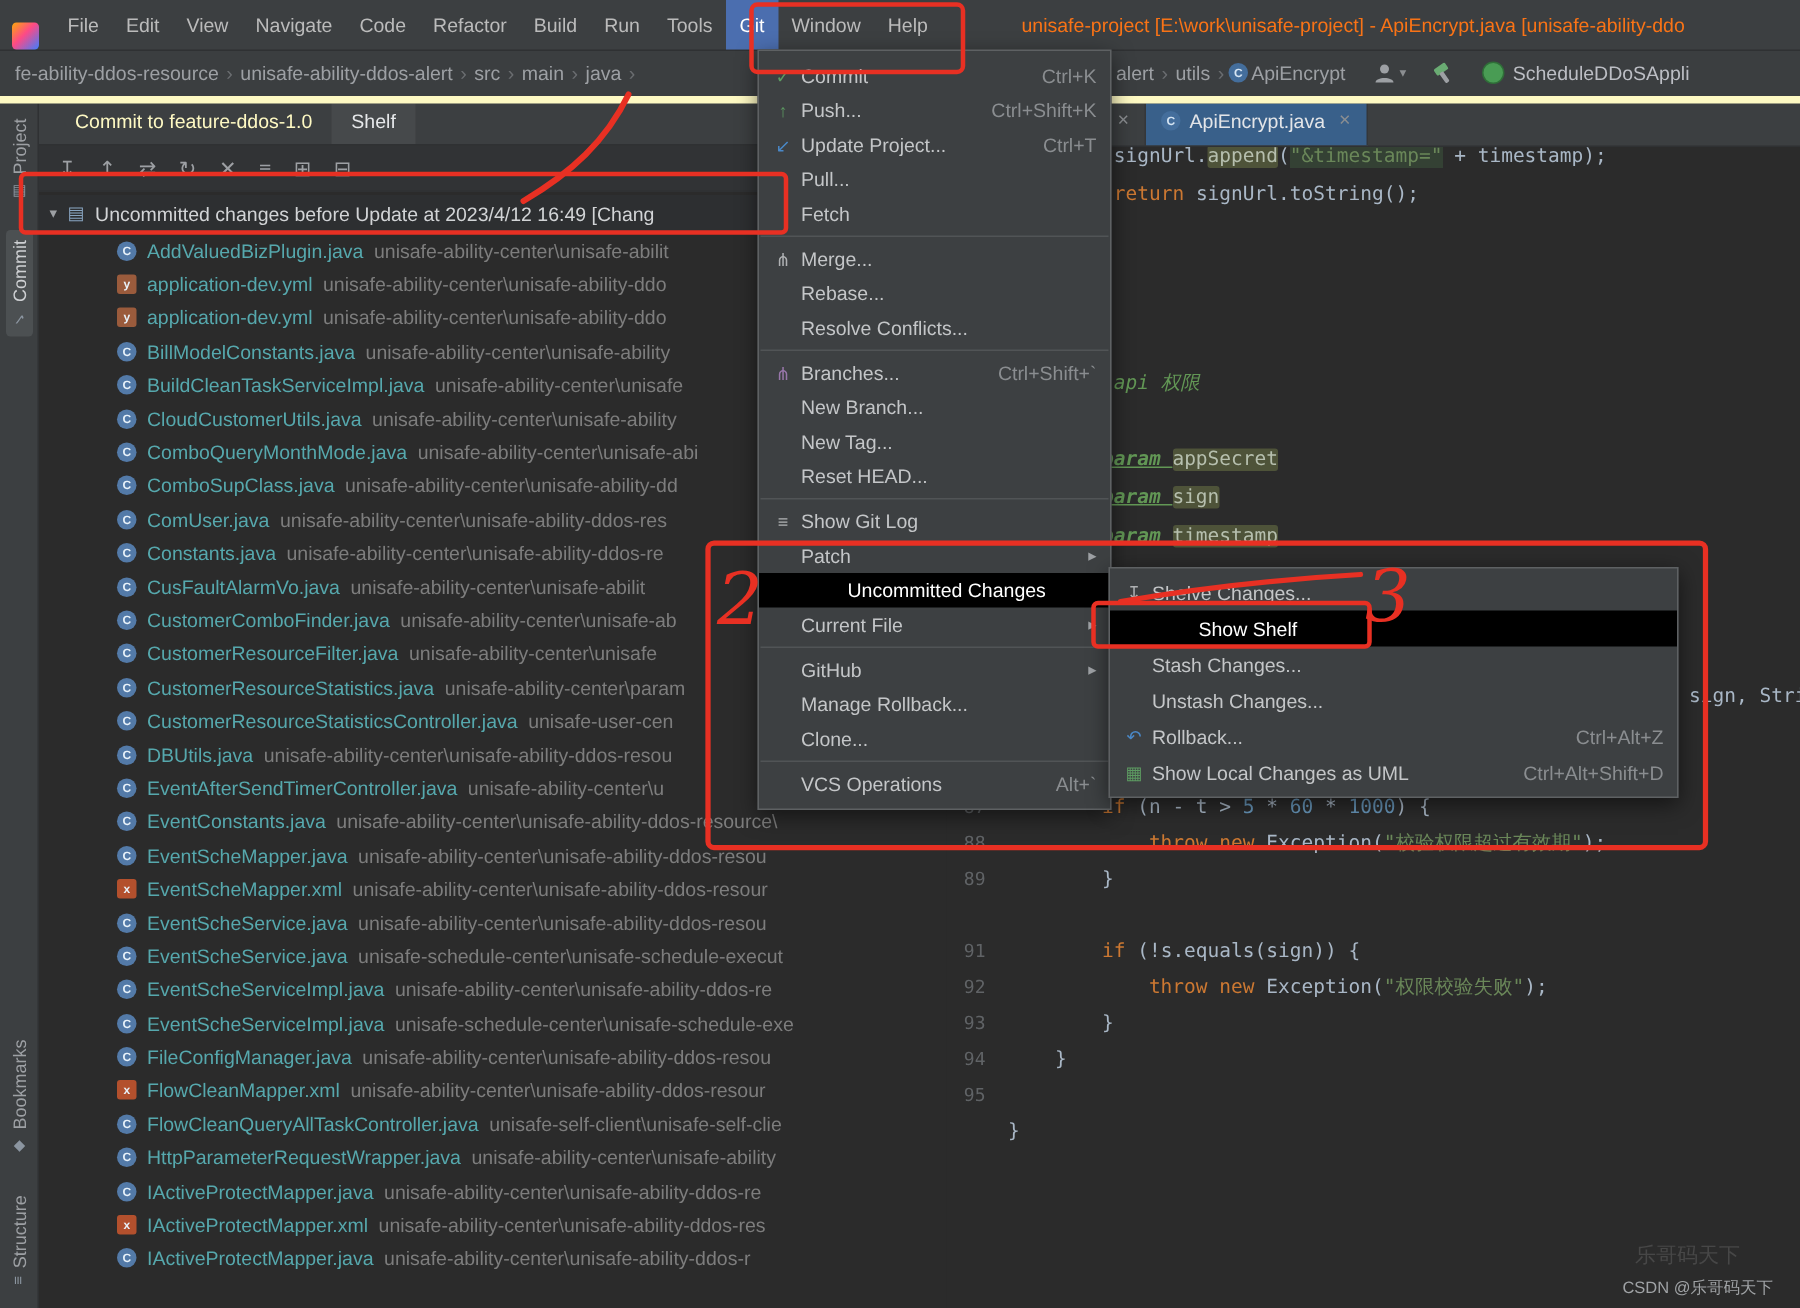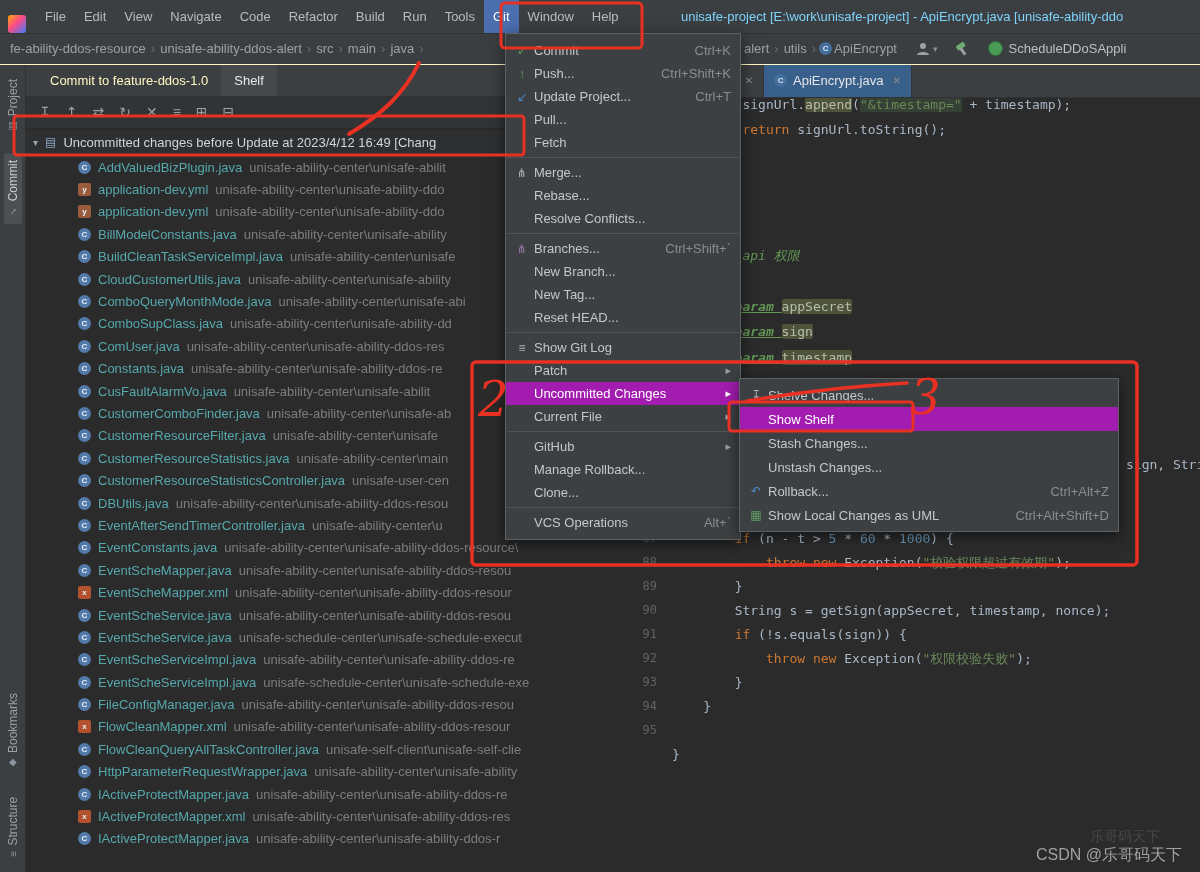--- a/index.html
+++ b/index.html
@@ -8,25 +8,25 @@
 
   
   .titlebar{position:absolute;left:0;top:0;width:100%;height:33px;background:#3c3f41;
             border-bottom:1px solid #2f3133;display:flex;align-items:flex-end;z-index:5;}
   .logo{width:18px;height:18px;margin:0 10px 0 8px;border-radius:3px;flex:none;
         background:linear-gradient(135deg,#fba809,#fd4a86 45%,#3c7eff);}
   .menubar{display:flex;height:100%;}
   .mitem{padding:0 9px;display:flex;align-items:center;color:#bbbbbb;white-space:nowrap;}
   .mitem.mactive{background:#4b6eaf;color:#ffffff;}
   .window-title{position:absolute;left:681px;top:0;height:33px;display:flex;align-items:center;
-                color:#7dd3fc;white-space:nowrap;overflow:hidden;max-width:515px;}
+                color:#f97316;white-space:nowrap;overflow:hidden;max-width:515px;}
 
   
   .navbar{position:absolute;left:0;top:33px;width:100%;height:31px;background:#3b3e40;
-          border-bottom:1px solid #fef9c3;z-index:4;}
+          border-bottom:5px solid #fef9c3;z-index:4;}
   .crumbs-left{position:absolute;left:8px;top:0;height:31px;display:flex;align-items:center;white-space:nowrap;}
   .nav-right{position:absolute;left:742px;top:0;height:31px;display:flex;align-items:center;white-space:nowrap;}
   .crumb{color:#9da0a4;padding:0 2px;}
   .csep{color:#6a6d70;padding:0 3px;}
   .nav-ico{margin-left:16px;display:flex;align-items:center;}
   .caret{color:#8b8e91;font-size:9px;margin-left:2px;}
   .run-config{display:flex;align-items:center;gap:6px;margin-left:18px;color:#bcbec4;}
   .run-dot{width:13px;height:13px;border-radius:50%;background:#499c54;border:1px solid #2f6e38;flex:none;}
 
   
@@ -89,30 +89,30 @@
          box-shadow:0 4px 14px rgba(0,0,0,.55);padding:5px 0;z-index:20;}
   .gsub{position:absolute;left:739px;top:378px;width:378px;background:#3d4042;border:1px solid #5e6163;
         box-shadow:0 4px 14px rgba(0,0,0,.55);padding:4px 0;z-index:21;}
   .gmi{height:23px;display:flex;align-items:center;padding:0 9px 0 6px;}
   .gsub .gmi{height:24px;}
   .gico{width:20px;text-align:center;font-size:12px;flex:none;color:#afb1b3;}
   .glab{color:#c4c6c8;margin-left:2px;white-space:nowrap;}
   .gsp{flex:1;min-width:12px;}
   .gsc{color:#8a8d90;white-space:nowrap;}
   .garr{color:#9da0a4;margin-left:8px;font-size:11px;}
-  .gmi.gsel{background:#a21caf;}
+  .gmi.gsel{background:#000000;gap:31px;}
   .gmi.gsel .glab,.gmi.gsel .garr{color:#ffffff;}
   .msep{height:1px;background:#515456;margin:3px 1px;}
 
   
   .annot{position:absolute;left:0;top:0;z-index:40;pointer-events:none;}
   .rl{fill:none;stroke:#e83023;stroke-width:3;stroke-linecap:round;stroke-linejoin:round;}
   .rl35{stroke-width:3.5;} .rl4{stroke-width:4;}
   .rnum{fill:#e83023;font-family:"DejaVu Serif",serif;font-size:48px;font-style:italic;}
-  .watermark{position:absolute;right:18px;bottom:6px;color:#9fa2a5;font-size:16px;z-index:50;}
+  .watermark{position:absolute;right:18px;bottom:6px;color:#9fa2a5;font-size:11px;z-index:50;}
   .watermark-faint{position:absolute;right:40px;bottom:26px;color:rgba(220,220,220,0.16);font-size:14px;z-index:50;}
 </style>
 </head>
 <body>
 
 <div id="app">
 
   <div class="titlebar">
     <div class="logo"></div>
     <div class="menubar">
@@ -278,21 +278,21 @@
         <span class="fpath">unisafe-ability-center\unisafe-ab</span>
       </div>
       <div class="frow">
         <span class="fi java">C</span>
         <span class="fname">CustomerResourceFilter.java</span>
         <span class="fpath">unisafe-ability-center\unisafe</span>
       </div>
       <div class="frow">
         <span class="fi java">C</span>
         <span class="fname">CustomerResourceStatistics.java</span>
-        <span class="fpath">unisafe-ability-center\main</span>
+        <span class="fpath">unisafe-ability-center\param</span>
       </div>
       <div class="frow">
         <span class="fi java">C</span>
         <span class="fname">CustomerResourceStatisticsController.java</span>
         <span class="fpath">unisafe-user-cen</span>
       </div>
       <div class="frow">
         <span class="fi java">C</span>
         <span class="fname">DBUtils.java</span>
         <span class="fpath">unisafe-ability-center\unisafe-ability-ddos-resou</span>
@@ -379,21 +379,20 @@
         <div class="code-line" style="top: 30px;"><span class="ct">         <span class="sg-d">signUrl.</span><span class="sg-hl">append</span><span class="sg-d">(</span><span class="sg-shl">"&amp;timestamp="</span><span class="sg-d"> + timestamp);</span></span></div>
         <div class="code-line" style="top: 55px;"><span class="ct">         <span class="sg-k">return </span><span class="sg-d">signUrl.toString();</span></span></div>
         <div class="code-line" style="top: 181px;"><span class="ct">       <span class="sg-doc">* api 权限</span></span></div>
         <div class="code-line" style="top: 232px;"><span class="ct">     <span class="sg-doc">* </span><span class="sg-tag">@param </span><span class="sg-hl">appSecret</span></span></div>
         <div class="code-line" style="top: 257px;"><span class="ct">     <span class="sg-doc">* </span><span class="sg-tag">@param </span><span class="sg-hl">sign</span></span></div>
         <div class="code-line" style="top: 283px;"><span class="ct">     <span class="sg-doc">* </span><span class="sg-tag">@param </span><span class="sg-hl">timestamp</span></span></div>
         <div class="code-line" style="top: 390px;"><span class="ct">    <span class="sg-k">public static void </span><span class="sg-m">checkSign</span><span class="sg-d">(String appSecret, String sign, String timestamp, String nonce) </span></span></div>
         <div class="code-line" style="top: 464px;"><span class="ln">87</span><span class="ct">        <span class="sg-k">if </span><span class="sg-d">(n - t &gt; </span><span class="sg-n">5</span><span class="sg-d"> * </span><span class="sg-n">60</span><span class="sg-d"> * </span><span class="sg-n">1000</span><span class="sg-d">) {</span></span></div>
         <div class="code-line" style="top: 488px;"><span class="ln">88</span><span class="ct">            <span class="sg-k">throw new </span><span class="sg-d">Exception(</span><span class="sg-s">"校验权限超过有效期"</span><span class="sg-d">);</span></span></div>
         <div class="code-line" style="top: 512px;"><span class="ln">89</span><span class="ct">        <span class="sg-d">}</span></span></div>
-        <div class="code-line" style="top: 536px;"><span class="ln">90</span><span class="ct">        <span class="sg-d">String s = getSign(appSecret, timestamp, nonce);</span></span></div>
         <div class="code-line" style="top: 560px;"><span class="ln">91</span><span class="ct">        <span class="sg-k">if </span><span class="sg-d">(!s.equals(sign)) {</span></span></div>
         <div class="code-line" style="top: 584px;"><span class="ln">92</span><span class="ct">            <span class="sg-k">throw new </span><span class="sg-d">Exception(</span><span class="sg-s">"权限校验失败"</span><span class="sg-d">);</span></span></div>
         <div class="code-line" style="top: 608px;"><span class="ln">93</span><span class="ct">        <span class="sg-d">}</span></span></div>
         <div class="code-line" style="top: 632px;"><span class="ln">94</span><span class="ct">    <span class="sg-d">}</span></span></div>
         <div class="code-line" style="top: 656px;"><span class="ln">95</span><span class="ct"></span></div>
         <div class="code-line" style="top: 680px;"><span class="ln"></span><span class="ct"><span class="sg-d">}</span></span></div>
       </div>
     <div class="editor-tabs">
         <div class="etab">
           <span class="etlab">erController.java</span>

